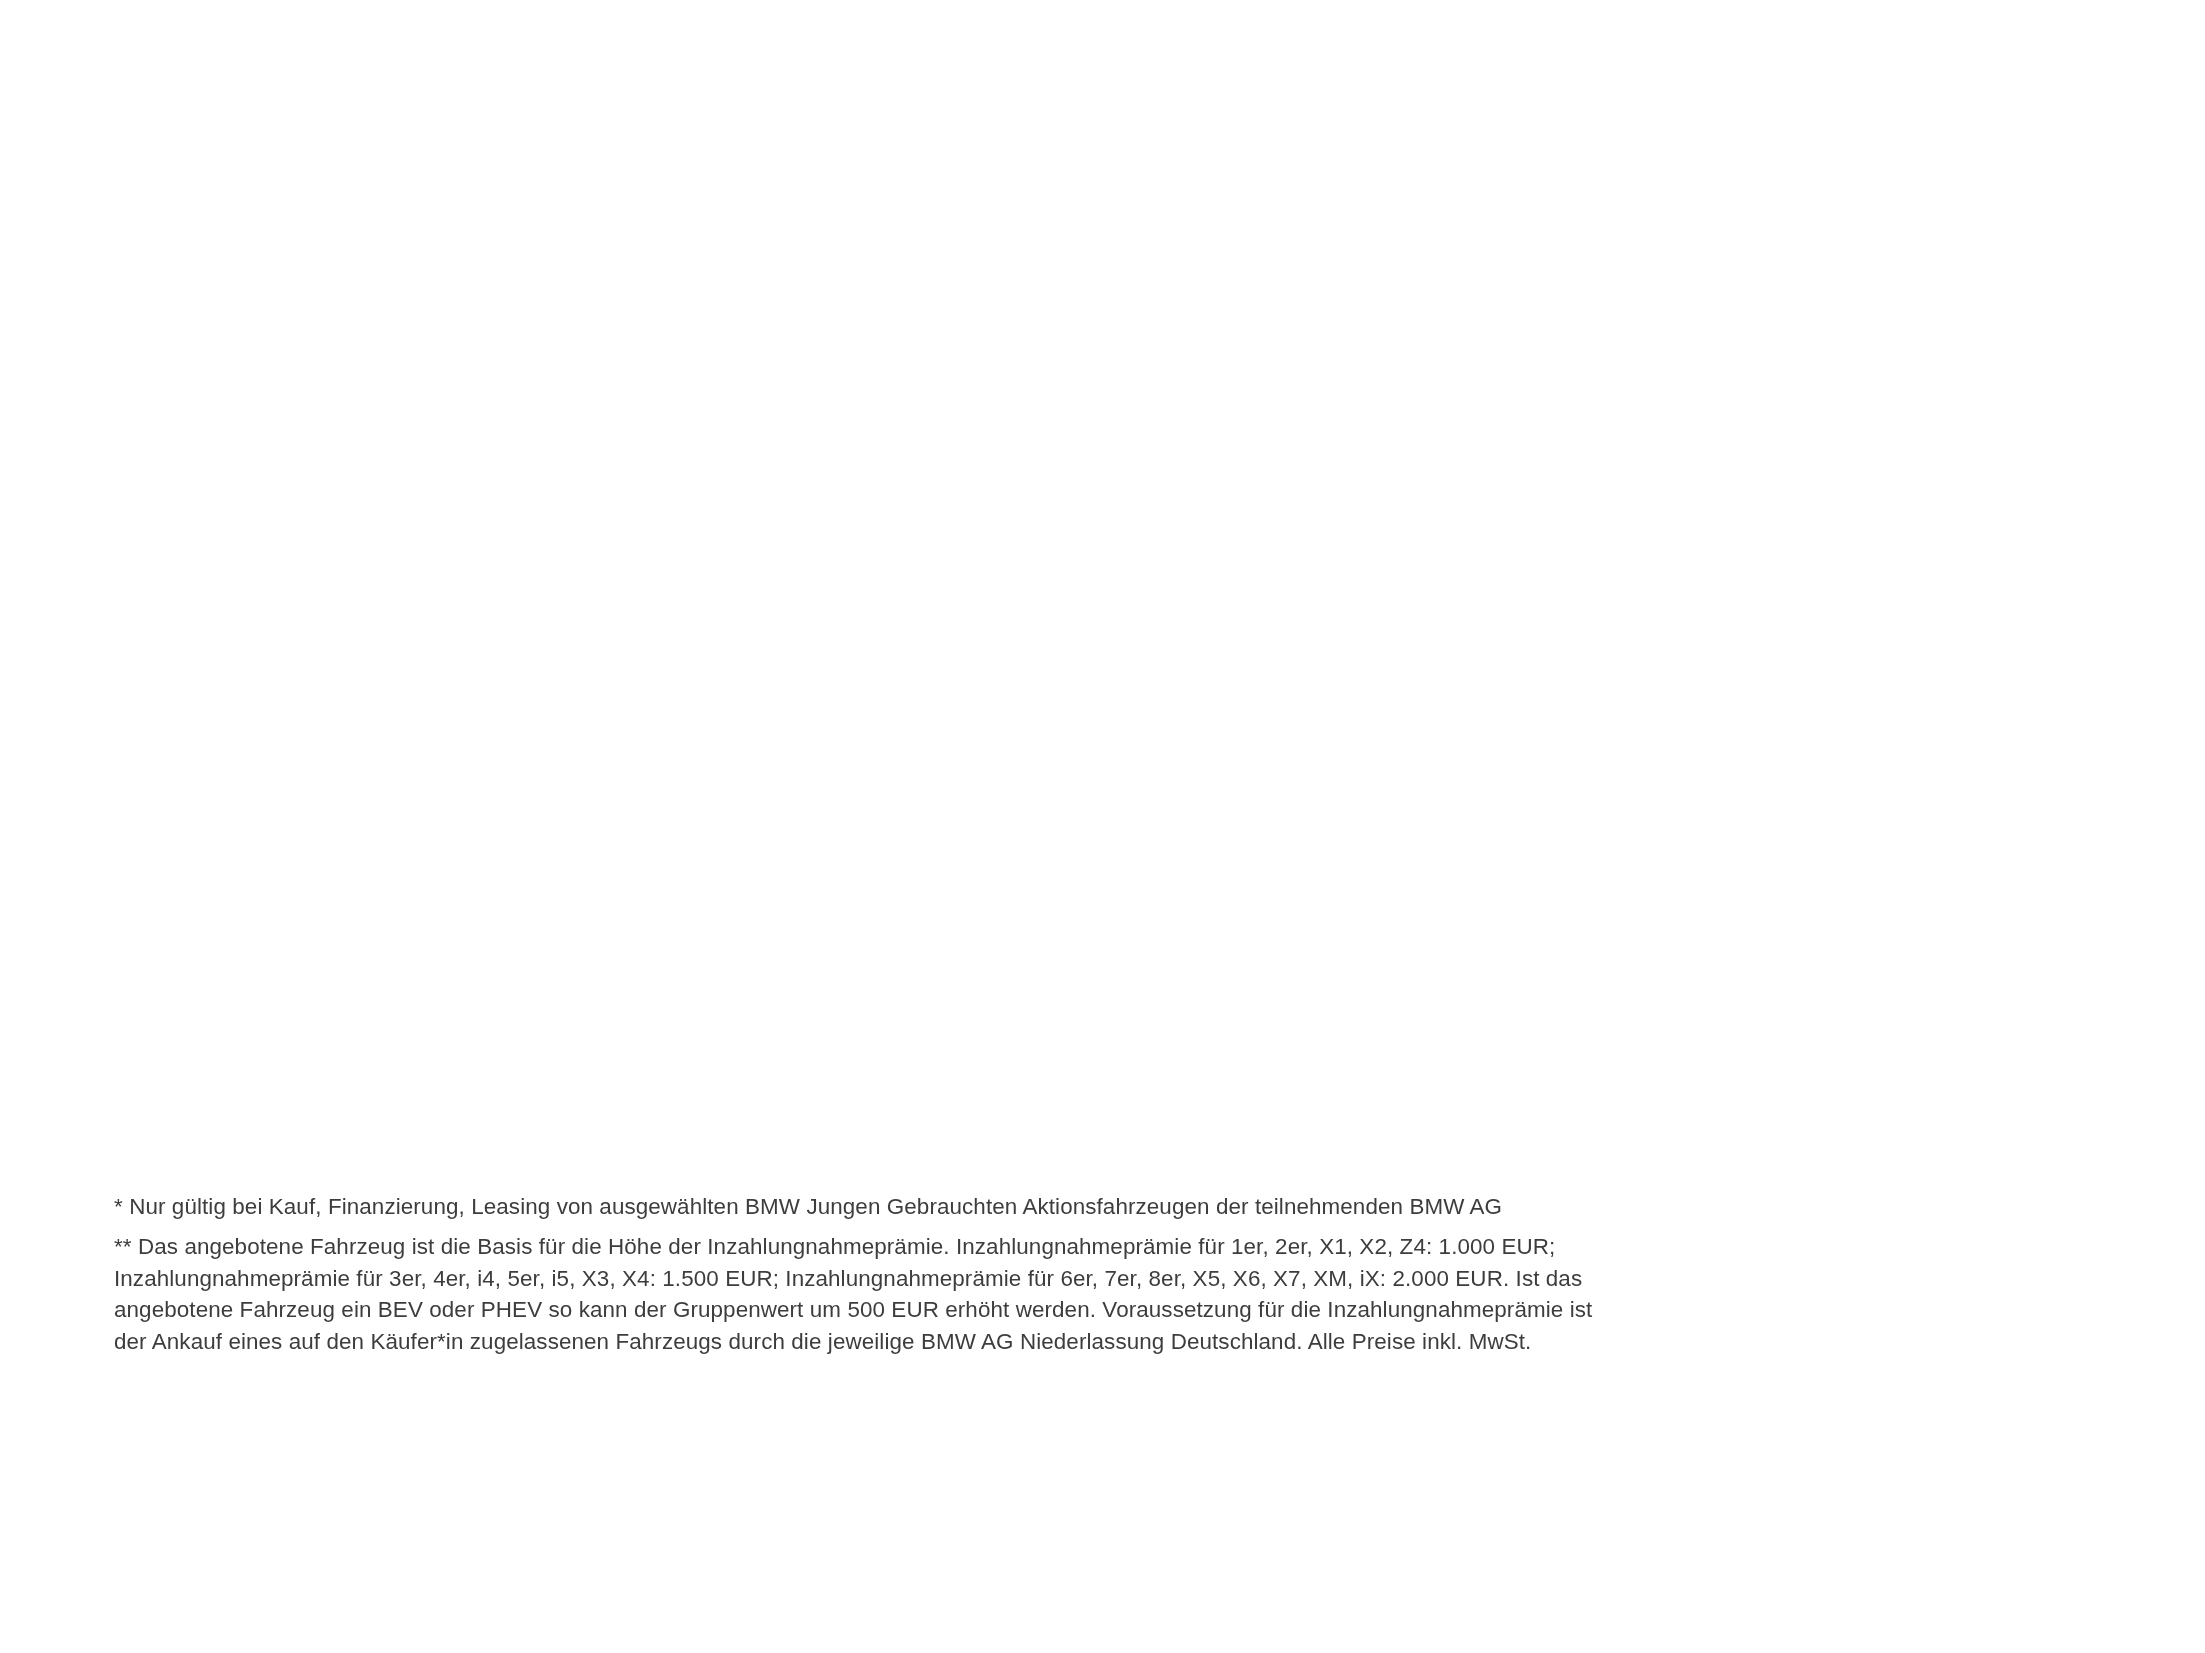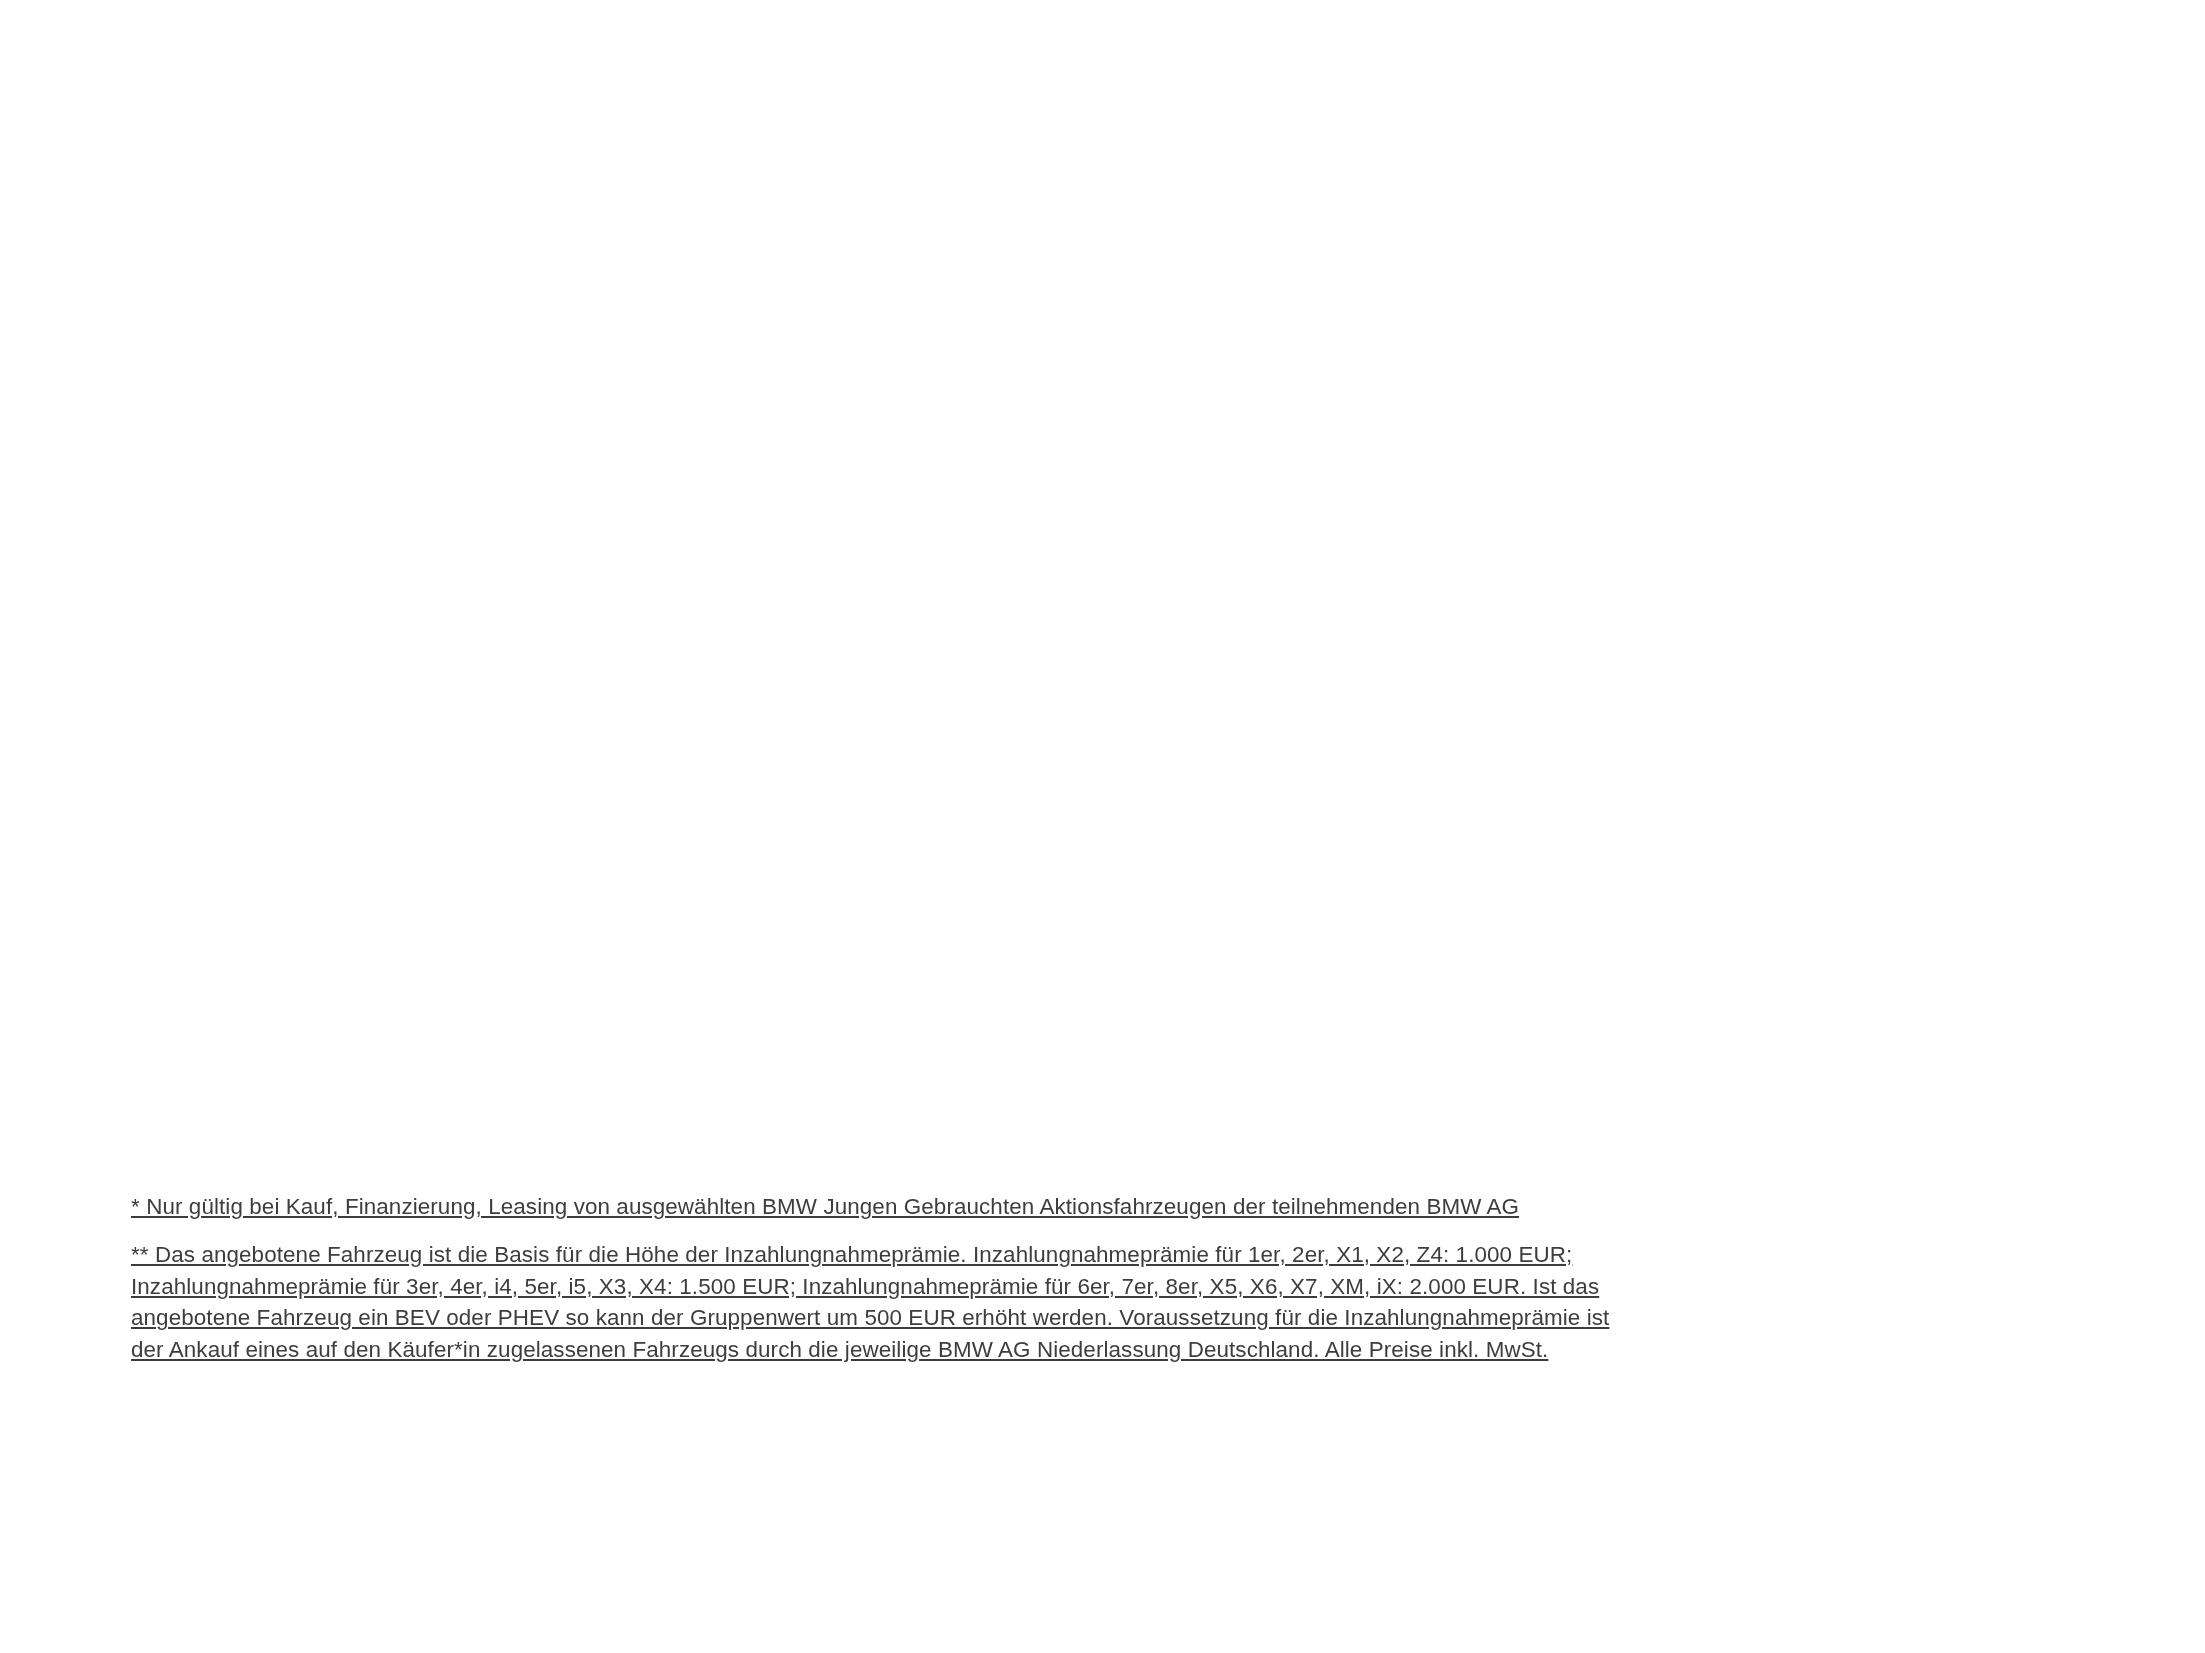--- a/index.html
+++ b/index.html
@@ -18,34 +18,33 @@
   .page {
     position: absolute;
     left: 0;
     top: 0;
     width: 2205px;
     height: 1654px;
     background: #ffffff;
   }
   .footnotes {
     position: absolute;
-    left: 131px;
+    left: 114px;
     top: 1191px;
     width: 1978px;
-    text-decoration: underline;
   }
   .footnote-block {
     font-size: 22.4px;
     line-height: 1.42;
     color: #3d3d3d;
     letter-spacing: 0.1px;
     font-weight: 400;
   }
   .footnote-block + .footnote-block {
-    margin-top: 16px;
+    margin-top: 8px;
   }
   .footnote-line {
     white-space: pre;
   }
 </style>
 </head>
 <body>
 
 <div class="page">
 

